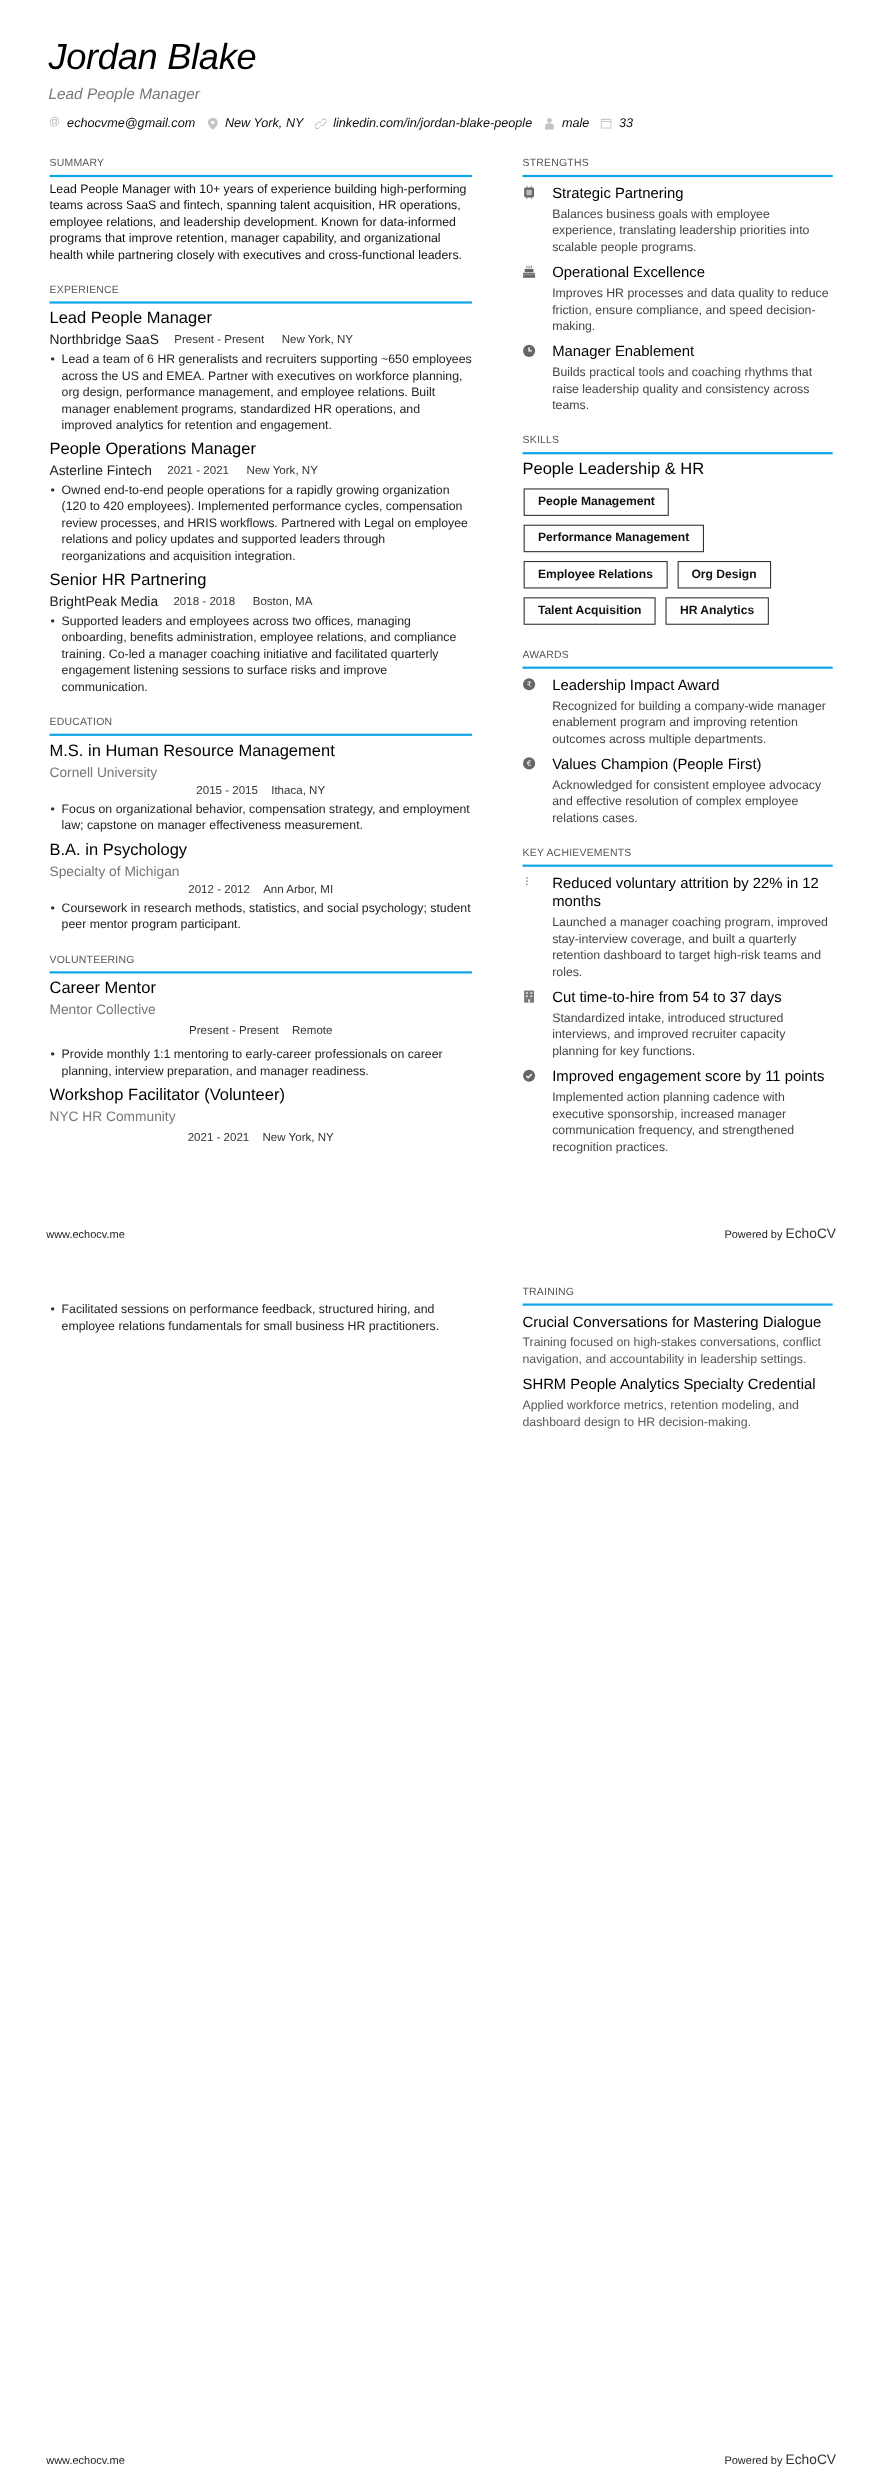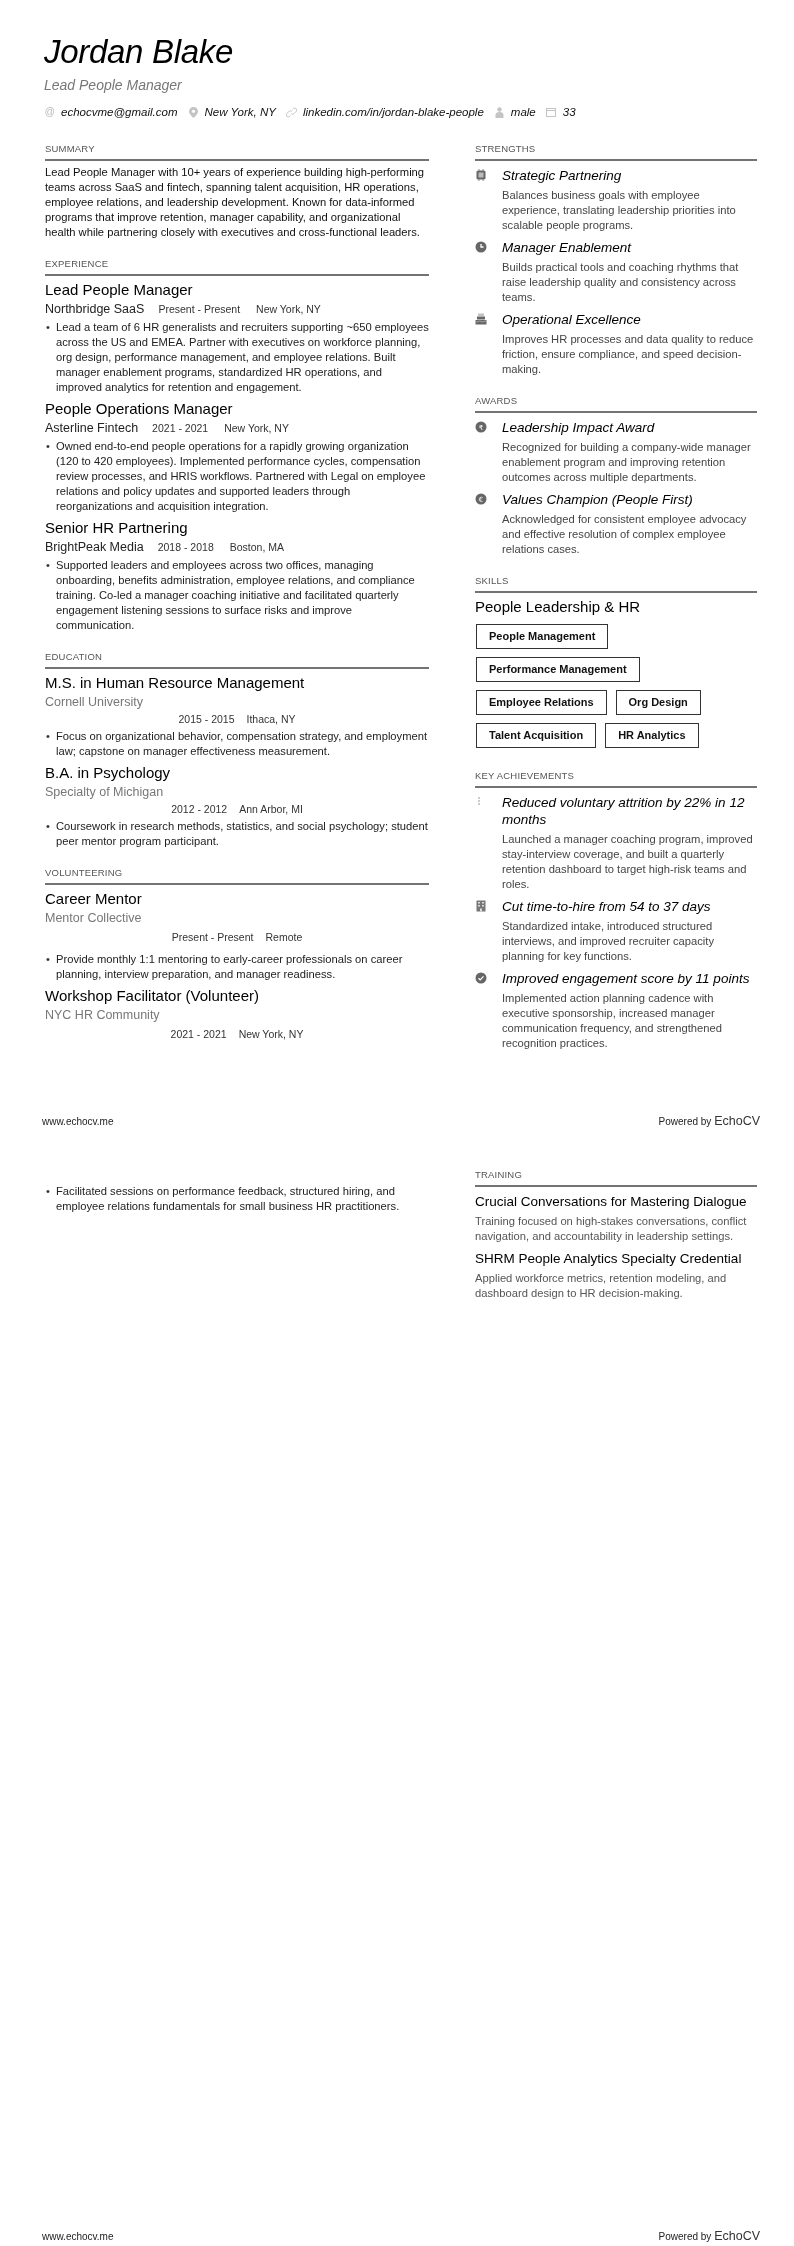--- a/index.html
+++ b/index.html
@@ -13,40 +13,40 @@
     .header { position: absolute; left: 44px; top: 32px; width: 720px; font-style: italic; }
     .name { font-size: 33px; font-weight: 400; letter-spacing: -0.3px; line-height: 40px; color: #000; }
     .role { font-size: 14px; color: #777; margin-top: 4px; line-height: 18px; }
     .contacts { display: flex; align-items: center; margin-top: 10px; font-size: 11.5px; color: #111; line-height: 16px; }
     .contact { display: flex; align-items: center; margin-right: 10px; }
     .cicon { width: 11px; height: 11px; display: inline-flex; align-items: center; justify-content: center; margin-right: 6px; color: #bbb; font-size: 10px; }
 
     .col-left { position: absolute; left: 45px; width: 384px; }
     .col-right { position: absolute; left: 475px; width: 282px; }
 
-    .sec-title { font-size: 9.5px; color: #555; letter-spacing: 0.2px; text-transform: uppercase; padding-bottom: 4px; border-bottom: 2px solid #737373; margin-bottom: 4px; line-height: 12px; }
+    .sec-title { font-size: 9.5px; color: #555; letter-spacing: 0.2px; text-transform: uppercase; padding-bottom: 4px; border-bottom: 2px solid #0ea5e9; margin-bottom: 4px; line-height: 12px; }
     .section { margin-bottom: 18px; }
 
     .para { font-size: 11.2px; line-height: 15px; color: #111; }
     .entry-title { font-size: 15px; color: #000; line-height: 19px; margin-top: 2px; }
     .entry-meta { display: flex; align-items: center; font-size: 10.5px; color: #333; line-height: 16px; margin-top: 2px; }
     .entry-meta .org { font-size: 12.5px; color: #222; margin-right: 14px; }
     .entry-meta .dates { margin-right: 16px; }
     .org-gray { font-size: 12.5px; color: #777; line-height: 16px; margin-top: 2px; }
     .meta-small { display: flex; font-size: 10.5px; color: #333; line-height: 14px; margin-top: 2px; justify-content: center; }
     .meta-small .dates { margin-right: 12px; }
     ul.bullets { list-style: none; margin-top: 3px; }
     ul.bullets li { position: relative; padding-left: 11px; font-size: 11.2px; line-height: 15px; color: #222; margin-bottom: 4px; }
     ul.bullets li::before { content: "•"; position: absolute; left: 1px; top: 0; color: #333; }
 
     .item { display: flex; margin-top: 6px; }
     .item-icon { width: 27px; flex: 0 0 27px; padding-top: 2px; color: #666; }
     .item-icon svg { width: 12px; height: 12px; display: block; }
     .item-body { flex: 1; }
-    .item-title { font-size: 13.5px; color: #000; line-height: 17px; font-style: italic; }
+    .item-title { font-size: 13.5px; color: #000; line-height: 17px; }
     .item-desc { font-size: 11.2px; color: #444; line-height: 15px; margin-top: 4px; }
 
     .skill-group { font-size: 15px; color: #000; line-height: 19px; margin-top: 2px; margin-bottom: 4px; }
     .chips { display: flex; flex-wrap: wrap; width: 282px; }
     .chip { border: 1px solid #333; padding: 5px 12px; font-size: 11px; font-weight: bold; color: #111; margin: 4px 8px 4px 1px; line-height: 13px; }
 
     .footer { position: absolute; left: 42px; width: 718px; display: flex; justify-content: space-between; align-items: baseline; font-size: 10px; color: #222; }
     .footer .powered { font-size: 10px; }
     .footer .brand { font-size: 12.5px; color: #333; }
 
@@ -225,94 +225,94 @@
         </div>
         <div class="item-body">
           <div class="item-title">Strategic Partnering</div>
           <div class="item-desc">Balances business goals with employee experience, translating leadership priorities into scalable people programs.</div>
         </div>
       </div>
 
       <div class="item">
         <div class="item-icon">
           <svg viewBox="0 0 12 12">
-              <circle cx="6" cy="6" r="5.5" fill="#666"></circle>
-              <path d="M6 3v3h2.5" stroke="#fff" stroke-width="1.3" fill="none"></path>
-            </svg>
-        </div>
-        <div class="item-body">
-          <div class="item-title">Manager Enablement</div>
-          <div class="item-desc">Builds practical tools and coaching rhythms that raise leadership quality and consistency across teams.</div>
-        </div>
-      </div>
-
-      <div class="item">
-        <div class="item-icon">
-          <svg viewBox="0 0 12 12">
               <g stroke="#666" stroke-width="0.8">
                 <line x1="4" y1="0.5" x2="4" y2="3"></line>
                 <line x1="6" y1="0.5" x2="6" y2="3"></line>
                 <line x1="8" y1="0.5" x2="8" y2="3"></line>
               </g>
               <rect x="2" y="3.5" width="8" height="3" fill="#666"></rect>
               <rect x="0.5" y="7" width="11" height="4.5" fill="#666"></rect>
               <path d="M0.5 8.5q1.4 1 2.75 0t2.75 0 2.75 0 2.75 0" stroke="#ccc" stroke-width="0.6" fill="none"></path>
             </svg>
         </div>
         <div class="item-body">
           <div class="item-title">Operational Excellence</div>
           <div class="item-desc">Improves HR processes and data quality to reduce friction, ensure compliance, and speed decision-making.</div>
         </div>
       </div>
-    </div>
-
-    <div class="section">
-      <div class="sec-title">AWARDS</div>
 
       <div class="item">
         <div class="item-icon">
           <svg viewBox="0 0 12 12">
               <circle cx="6" cy="6" r="5.5" fill="#666"></circle>
-              <text x="6" y="8.6" font-size="7" fill="#fff" text-anchor="middle" font-family="DejaVu Sans, sans-serif">₹</text>
-            </svg>
-        </div>
-        <div class="item-body">
-          <div class="item-title">Leadership Impact Award</div>
-          <div class="item-desc">Recognized for building a company-wide manager enablement program and improving retention outcomes across multiple departments.</div>
-        </div>
-      </div>
-
-      <div class="item">
-        <div class="item-icon">
-          <svg viewBox="0 0 12 12">
-              <circle cx="6" cy="6" r="5.5" fill="#666"></circle>
-              <text x="6" y="8.6" font-size="7" fill="#fff" text-anchor="middle" font-family="DejaVu Sans, sans-serif">€</text>
-            </svg>
-        </div>
-        <div class="item-body">
-          <div class="item-title">Values Champion (People First)</div>
-          <div class="item-desc">Acknowledged for consistent employee advocacy and effective resolution of complex employee relations cases.</div>
+              <path d="M6 3v3h2.5" stroke="#fff" stroke-width="1.3" fill="none"></path>
+            </svg>
+        </div>
+        <div class="item-body">
+          <div class="item-title">Manager Enablement</div>
+          <div class="item-desc">Builds practical tools and coaching rhythms that raise leadership quality and consistency across teams.</div>
         </div>
       </div>
     </div>
 
     <div class="section">
       <div class="sec-title">SKILLS</div>
       <div class="skill-group">People Leadership &amp; HR</div>
       <div class="chips">
         <span class="chip">People Management</span>
         <span class="chip" style="margin-right:60px;">Performance Management</span>
         <span class="chip">Employee Relations</span>
         <span class="chip">Org Design</span>
         <span class="chip">Talent Acquisition</span>
         <span class="chip">HR Analytics</span>
       </div>
     </div>
 
     <div class="section">
+      <div class="sec-title">AWARDS</div>
+
+      <div class="item">
+        <div class="item-icon">
+          <svg viewBox="0 0 12 12">
+              <circle cx="6" cy="6" r="5.5" fill="#666"></circle>
+              <text x="6" y="8.6" font-size="7" fill="#fff" text-anchor="middle" font-family="DejaVu Sans, sans-serif">₹</text>
+            </svg>
+        </div>
+        <div class="item-body">
+          <div class="item-title">Leadership Impact Award</div>
+          <div class="item-desc">Recognized for building a company-wide manager enablement program and improving retention outcomes across multiple departments.</div>
+        </div>
+      </div>
+
+      <div class="item">
+        <div class="item-icon">
+          <svg viewBox="0 0 12 12">
+              <circle cx="6" cy="6" r="5.5" fill="#666"></circle>
+              <text x="6" y="8.6" font-size="7" fill="#fff" text-anchor="middle" font-family="DejaVu Sans, sans-serif">€</text>
+            </svg>
+        </div>
+        <div class="item-body">
+          <div class="item-title">Values Champion (People First)</div>
+          <div class="item-desc">Acknowledged for consistent employee advocacy and effective resolution of complex employee relations cases.</div>
+        </div>
+      </div>
+    </div>
+
+    <div class="section">
       <div class="sec-title">KEY ACHIEVEMENTS</div>
 
       <div class="item">
         <div class="item-icon">
           <svg viewBox="0 0 12 12">
               <circle cx="4" cy="2" r="0.8" fill="#888"></circle>
               <circle cx="4" cy="5" r="0.8" fill="#888"></circle>
               <circle cx="4" cy="8" r="0.8" fill="#888"></circle>
             </svg>
         </div>

